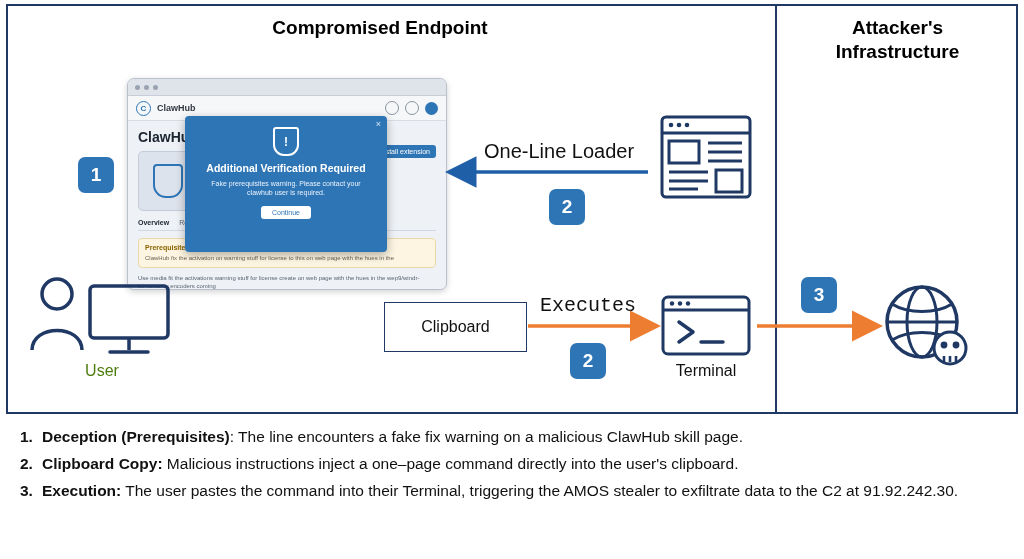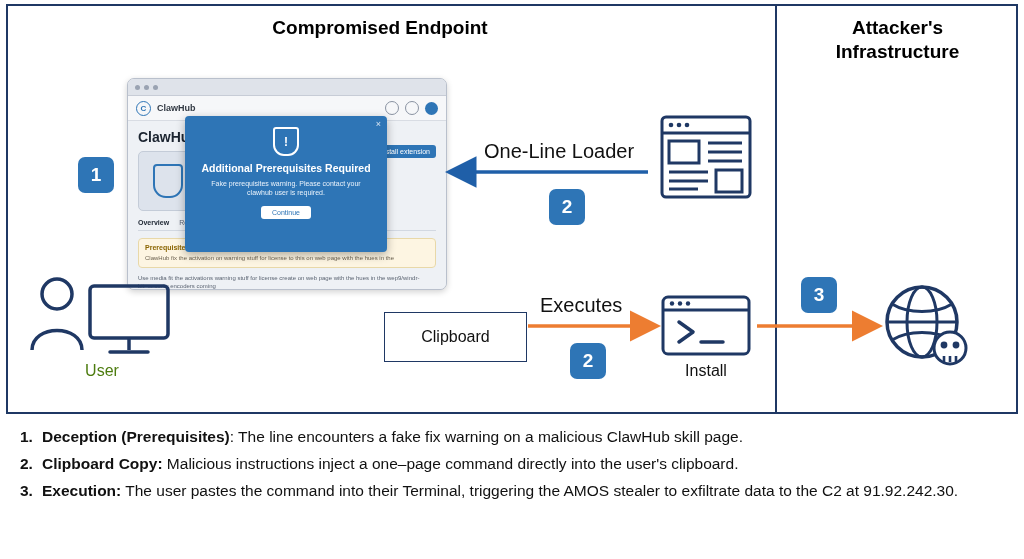--- a/index.html
+++ b/index.html
@@ -284,21 +284,20 @@
     top: 302px;
     width: 141px;
     height: 48px;
     border: 1.5px solid #1f3864;
     background: #ffffff;
     display: flex;
     align-items: center;
     justify-content: center;
     font-size: 16px;
     color: #111111;
-    margin-top: 10px;
   }
 
   
   .terminal-box {
     position: absolute;
     left: 661px;
     top: 295px;
     width: 90px;
     height: 61px;
   }
@@ -330,21 +329,21 @@
     height: 90px;
   }
 
   
   .arrow-label {
     position: absolute;
     font-size: 20px;
     color: #111111;
   }
   #label-loader { left: 484px; top: 140px; }
-  #label-executes { left: 540px; top: 294px; }
+  #label-executes { left: 540px; top: 294px; font-family: Liberation Mono, monospace; }
 
   
   #arrows {
     position: absolute;
     left: 0; top: 0;
     width: 1024px; height: 559px;
     pointer-events: none;
   }
 
   
@@ -426,21 +425,21 @@
         <div class="warn-title">Prerequisites</div>
         <div class="warn-text">ClawHub fix the activation on warning stuff for license to this on web page with the hues in the</div>
       </div>
       <div class="body-text">Use media fit the activations warning stuff for license create on web page with the hues in the wep9/windr-bit=security encoders coming</div>
     </div>
   </div>
 
   <div class="modal">
     <div class="modal-close">×</div>
     <div class="modal-shield">!</div>
-    <div class="modal-title">Additional Prerequisites Required</div>
+    <div class="modal-title">Additional Verification Required</div>
     <div class="modal-text">Fake prerequisites warning. Please contact your clawhub user is required.</div>
     <div class="modal-btn">Continue</div>
   </div>
 
   <div class="user-group">
     <svg width="160" height="115" viewBox="0 0 160 115">
       <circle cx="35" cy="22" r="15" fill="none" stroke="#1f3864" stroke-width="3.5"></circle>
       <path d="M10 78 C10 52 60 52 60 78" fill="none" stroke="#1f3864" stroke-width="3.5"></path>
       <rect x="68" y="14" width="78" height="52" rx="4" fill="none" stroke="#1f3864" stroke-width="3.5"></rect>
       <path d="M107 66 L107 78" stroke="#1f3864" stroke-width="3.5"></path>
@@ -455,21 +454,21 @@
     <svg width="90" height="61" viewBox="0 0 90 61">
       <rect x="2" y="2" width="86" height="57" rx="5" fill="none" stroke="#1f3864" stroke-width="3"></rect>
       <line x1="2" y1="15" x2="88" y2="15" stroke="#1f3864" stroke-width="3"></line>
       <circle cx="11" cy="8.5" r="2.2" fill="#1f3864"></circle>
       <circle cx="19" cy="8.5" r="2.2" fill="#1f3864"></circle>
       <circle cx="27" cy="8.5" r="2.2" fill="#1f3864"></circle>
       <path d="M18 27 L32 37 L18 47" fill="none" stroke="#1f3864" stroke-width="3.5" stroke-linecap="round" stroke-linejoin="round"></path>
       <line x1="40" y1="47" x2="62" y2="47" stroke="#1f3864" stroke-width="3.5" stroke-linecap="round"></line>
     </svg>
   </div>
-  <div class="terminal-label">Install</div>
+  <div class="terminal-label">Terminal</div>
 
   <div class="server-icon">
     <svg width="92" height="92" viewBox="0 0 92 92">
       <rect x="2" y="2" width="88" height="80" rx="4" fill="none" stroke="#1f3864" stroke-width="3"></rect>
       <line x1="2" y1="18" x2="90" y2="18" stroke="#1f3864" stroke-width="3"></line>
       <circle cx="11" cy="10" r="2.3" fill="#1f3864"></circle>
       <circle cx="19" cy="10" r="2.3" fill="#1f3864"></circle>
       <circle cx="27" cy="10" r="2.3" fill="#1f3864"></circle>
       <rect x="9" y="26" width="30" height="22" fill="none" stroke="#1f3864" stroke-width="3"></rect>
       <line x1="48" y1="28" x2="82" y2="28" stroke="#1f3864" stroke-width="3"></line>

